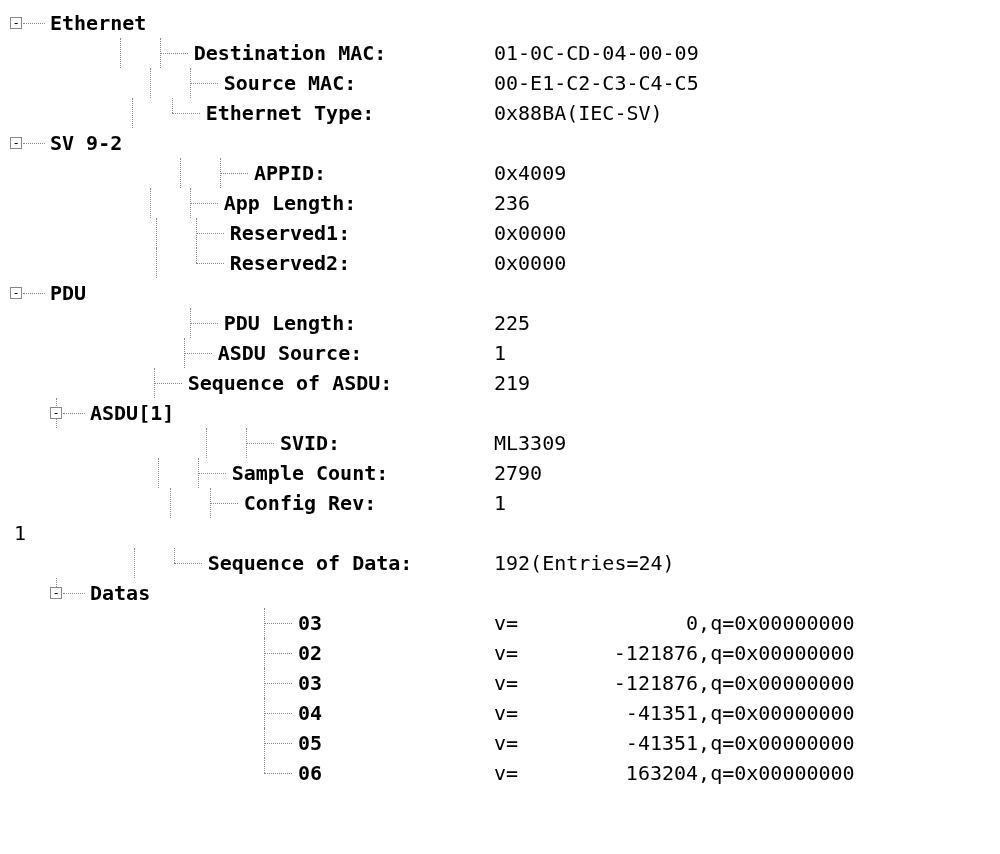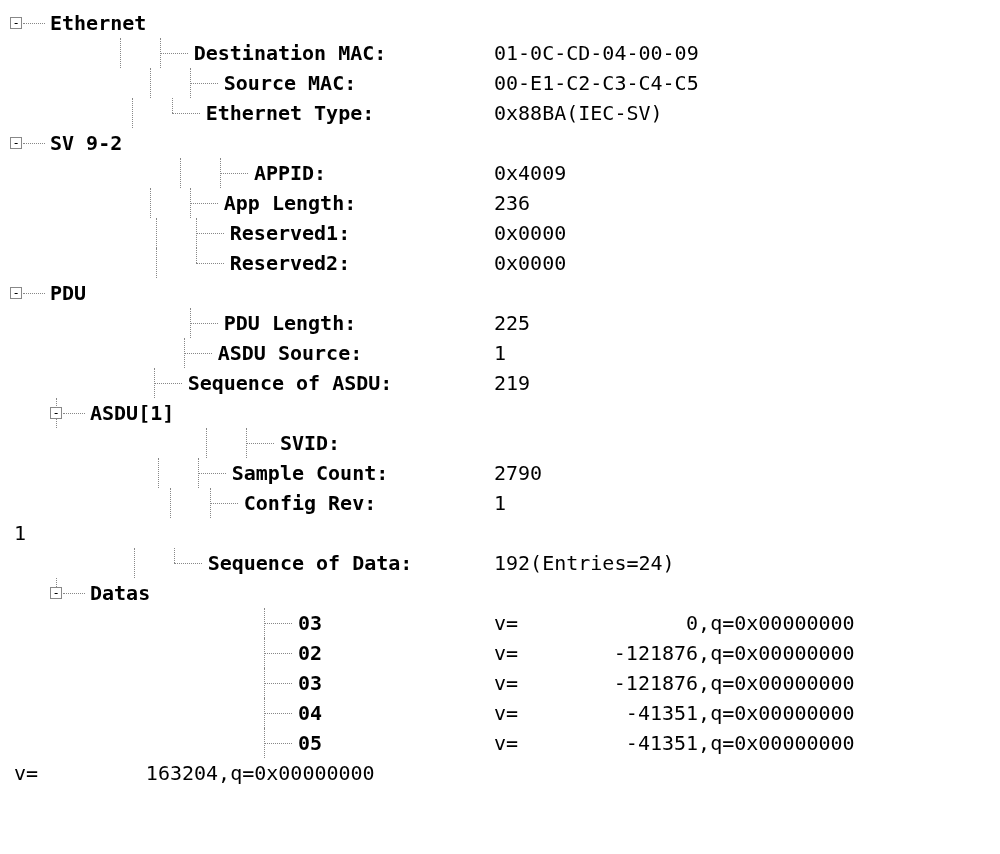--- a/index.html
+++ b/index.html
@@ -219,20 +219,23 @@
       </span>
     <span class="label">ASDU[1]</span>
   </div>
   <div class="node-row cols">
     <div class="col-key">
       <span class="indent"></span>
       <span class="indent vline"></span>
       <span class="indent vline hline"></span>
       <span class="label">SVID:</span>
     </div>
+    <div class="col-val">
+        <span class="value">ML3309</span>
+      </div>
   </div>
   <div class="node-row cols">
     <div class="col-key">
       <span class="indent"></span>
       <span class="indent vline"></span>
       <span class="indent vline hline"></span>
       <span class="label">Sample Count:</span>
     </div>
     <div class="col-val">
         <span class="value">2790</span>
@@ -339,20 +342,26 @@
           <span class="label">05</span>
         </div>
         <div class="col-val">
           <span>v=</span>
           <span class="data-v">-41351</span>
           <span>, </span>
           <span>q=0x00000000</span>
         </div>
       </div>
       <div class="node-row cols">
+        <div class="col-key">
+          <span class="indent"></span>
+          <span class="indent"></span>
+          <span class="indent vline-half-top hline"></span>
+          <span class="label">06</span>
+        </div>
         <div class="col-val">
           <span>v=</span>
           <span class="data-v">163204</span>
           <span>, </span>
           <span>q=0x00000000</span>
         </div>
       </div>
     </div>
 
 </div>

